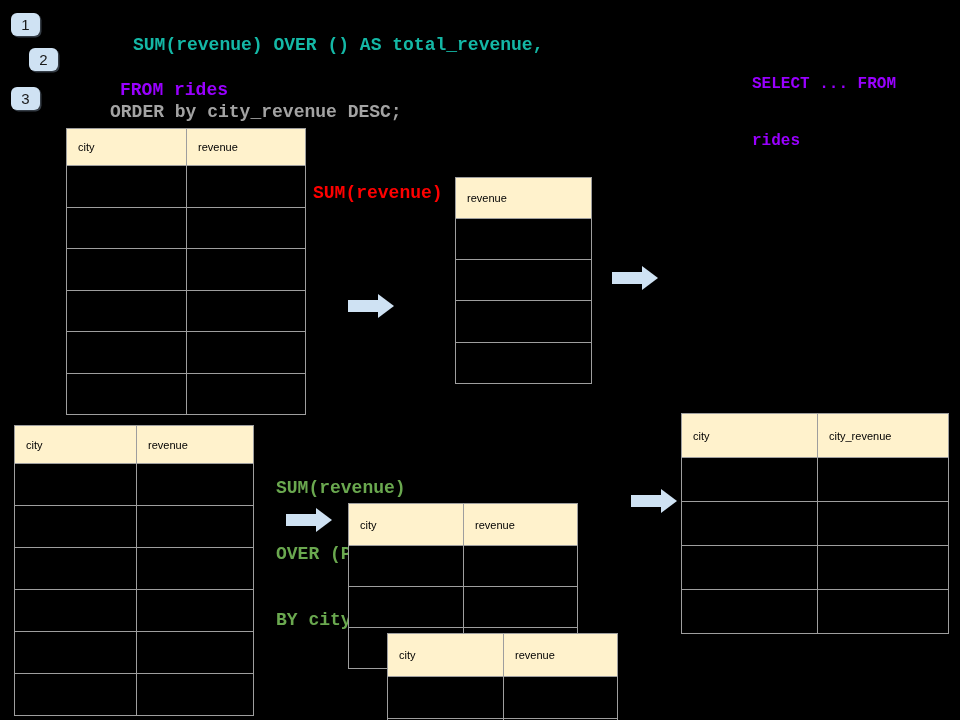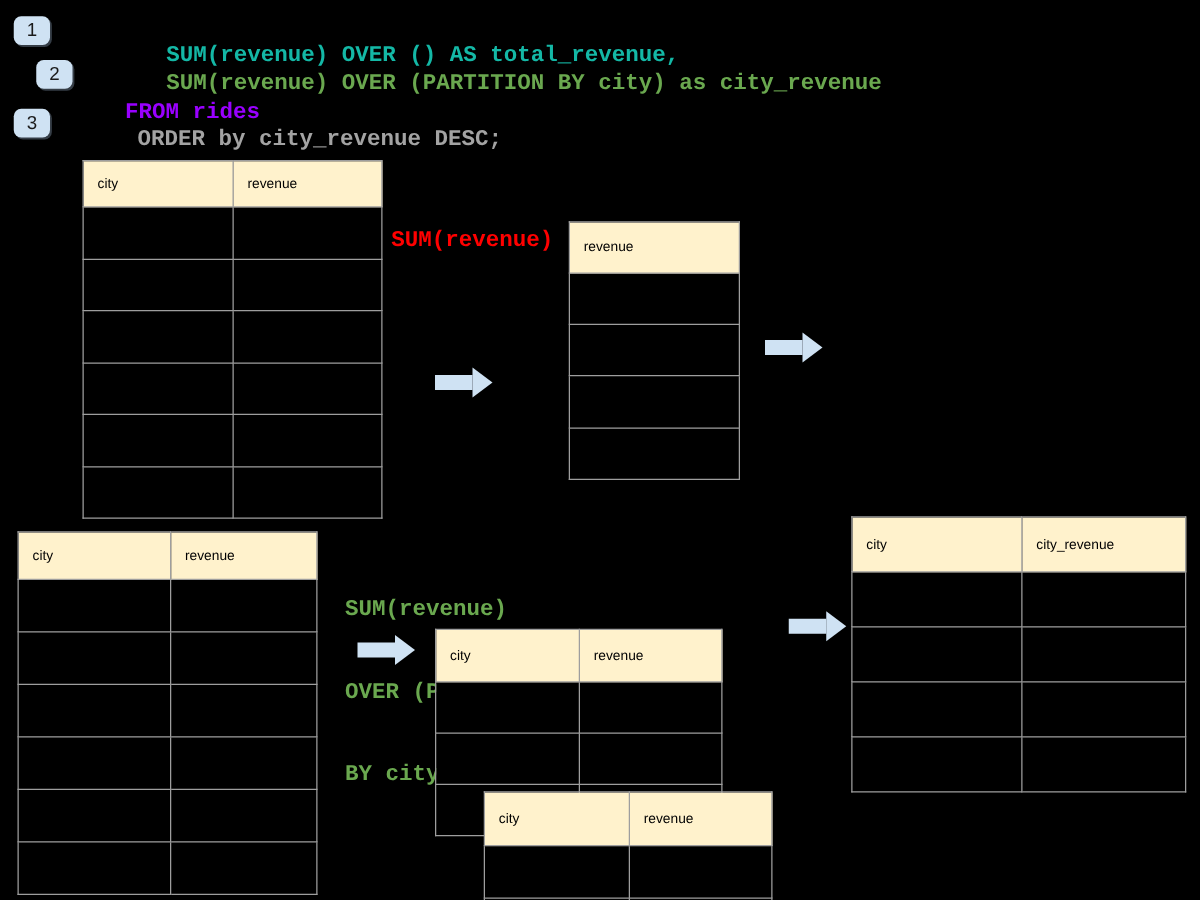--- a/index.html
+++ b/index.html
@@ -36,21 +36,21 @@
     position: absolute;
     font-family: "Liberation Mono", "DejaVu Sans Mono", monospace;
     font-weight: bold;
     font-size: 18px;
     line-height: 20px;
     white-space: pre;
   }
   .sql-1 { left: 88px;  top: 13px; }
   .sql-2 { left: 133px; top: 35px; }
   .sql-3 { left: 133px; top: 57px; }
-  .sql-4 { left: 100px; top: 80px; }
+  .sql-4 { left: 120px; top: 80px; }
   .sql-5 { left: 110px; top: 102px; }
 
   
   .side-note {
     position: absolute;
     left: 752px; top: 37px;
     font-family: "Liberation Mono", "DejaVu Sans Mono", monospace;
     font-weight: bold;
     font-size: 16px;
     line-height: 19px;
@@ -138,24 +138,27 @@
 </head>
 <body>
 
 <div class="canvas">
 
   <div class="badge badge-1">1</div>
   <div class="badge badge-2">2</div>
   <div class="badge badge-3">3</div>
 
   <div class="sql-line sql-2" style="color: #14b8a6;">SUM(revenue) OVER () AS total_revenue,</div>
-  <div class="sql-line sql-3" style="color: rgb(106, 168, 79);">SUM(revenue) OVER (PARTITION BY city) as city_revenue</div>
   <div class="sql-line sql-4" style="color: rgb(153, 0, 255);">FROM rides</div>
   <div class="sql-line sql-5" style="color: #a3a3a3;">ORDER by city_revenue DESC;</div>
 
+  <div class="side-note" style="color: rgb(153, 0, 255);">
+    <div>SELECT ... FROM</div>
+    <div>rides</div>
+  </div>
 
   <div class="tbl t-source-top">
       <table>
         <colgroup>
           <col style="width: 120px;">
           <col style="width: 119px;">
         </colgroup>
         <thead>
           <tr>
             <th>city</th>

